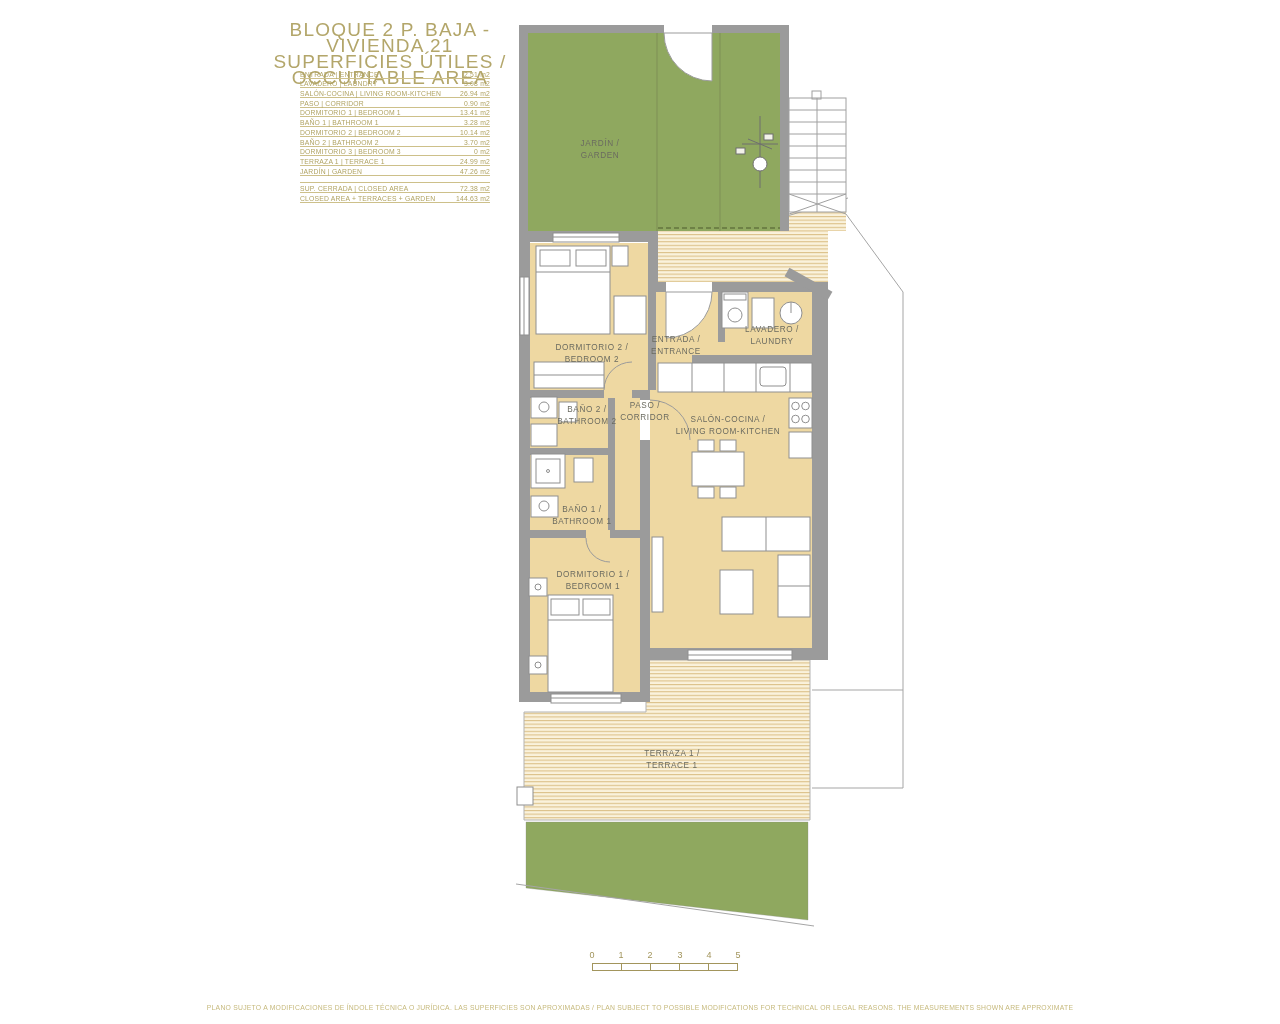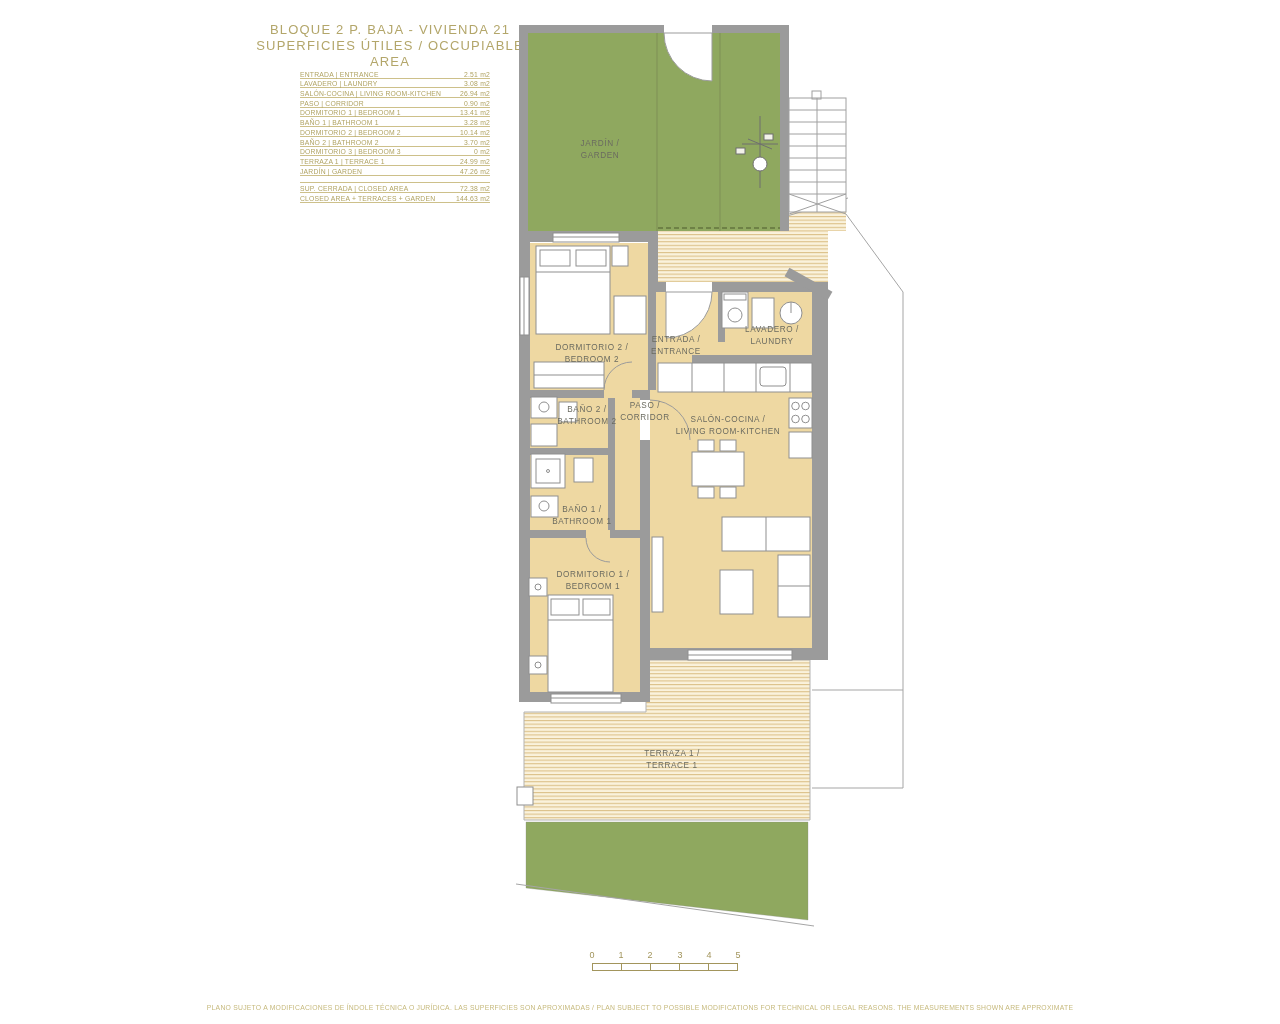--- a/index.html
+++ b/index.html
@@ -1,19 +1,19 @@
 <!DOCTYPE html>
 <html><head>
 <meta charset="utf-8">
 <style>
   html,body{margin:0;padding:0;background:#fff;}
   .page{position:relative;width:1280px;height:1024px;background:#ffffff;overflow:hidden;
         font-family:"Liberation Sans", sans-serif;}
   .title-block{position:absolute;left:240px;top:22px;width:300px;text-align:center;
-        color:#b3a66a;font-size:13px;line-height:16px;letter-spacing:1.2px;}
+        color:#b3a66a;font-size:19px;line-height:16px;letter-spacing:1.2px;}
   .legend{position:absolute;left:300px;top:69px;width:190px;color:#b0a363;font-size:6.8px;letter-spacing:.2px;}
   .legend-row{display:flex;justify-content:space-between;align-items:flex-end;height:8.7px;
         border-bottom:1px solid #cdc08a;}
   .legend-summary{margin-top:6px;border-top:1px solid #cdc08a;}
   .legend-summary .legend-row{height:9.2px;}
   .plan-svg{position:absolute;left:0;top:0;}
   .plan-svg text{font-family:"Liberation Sans", sans-serif;fill:#6b6b60;font-size:8.2px;letter-spacing:.6px;}
   .scalebar{position:absolute;left:592px;top:950px;width:146px;color:#a2955c;}
   .scalebar-nums{position:relative;height:11px;font-size:9px;}
   .scalebar-nums span{position:absolute;transform:translateX(-50%);top:0;}

